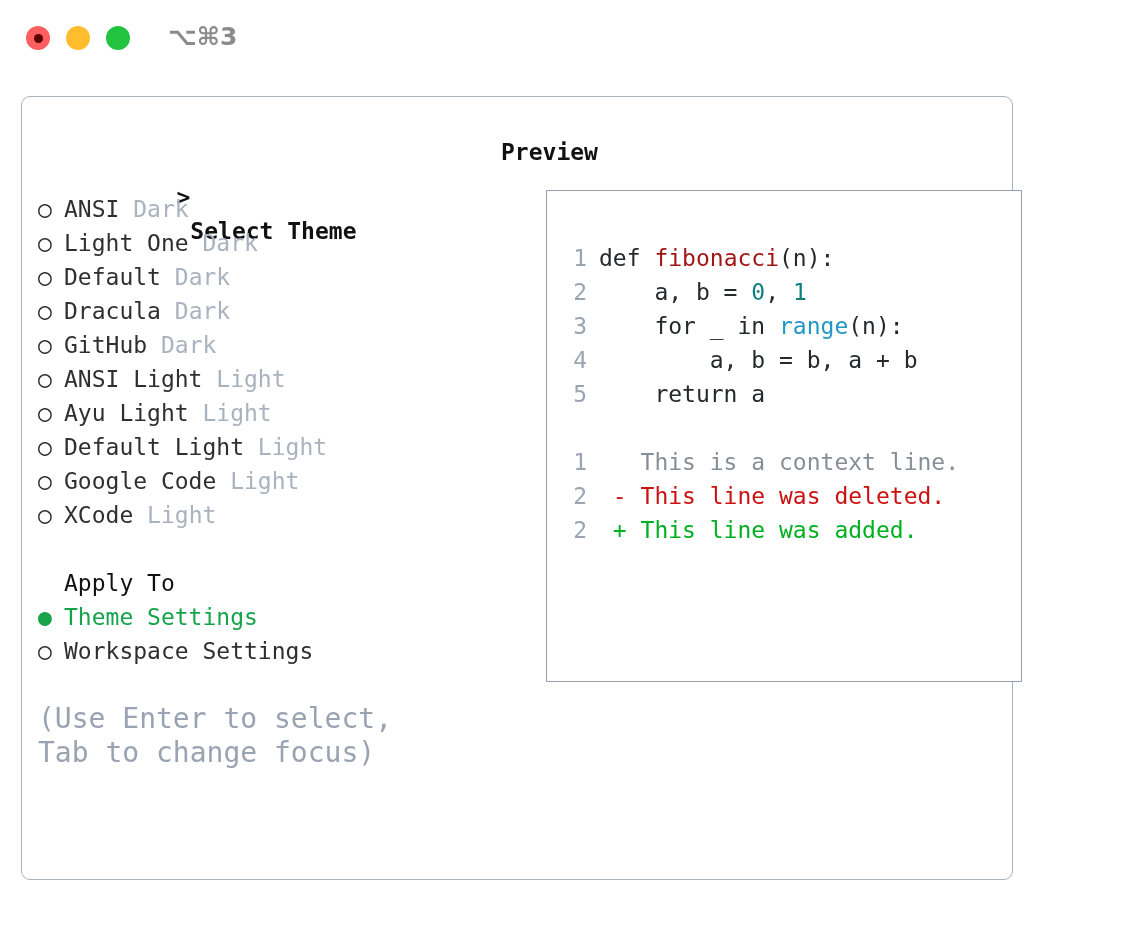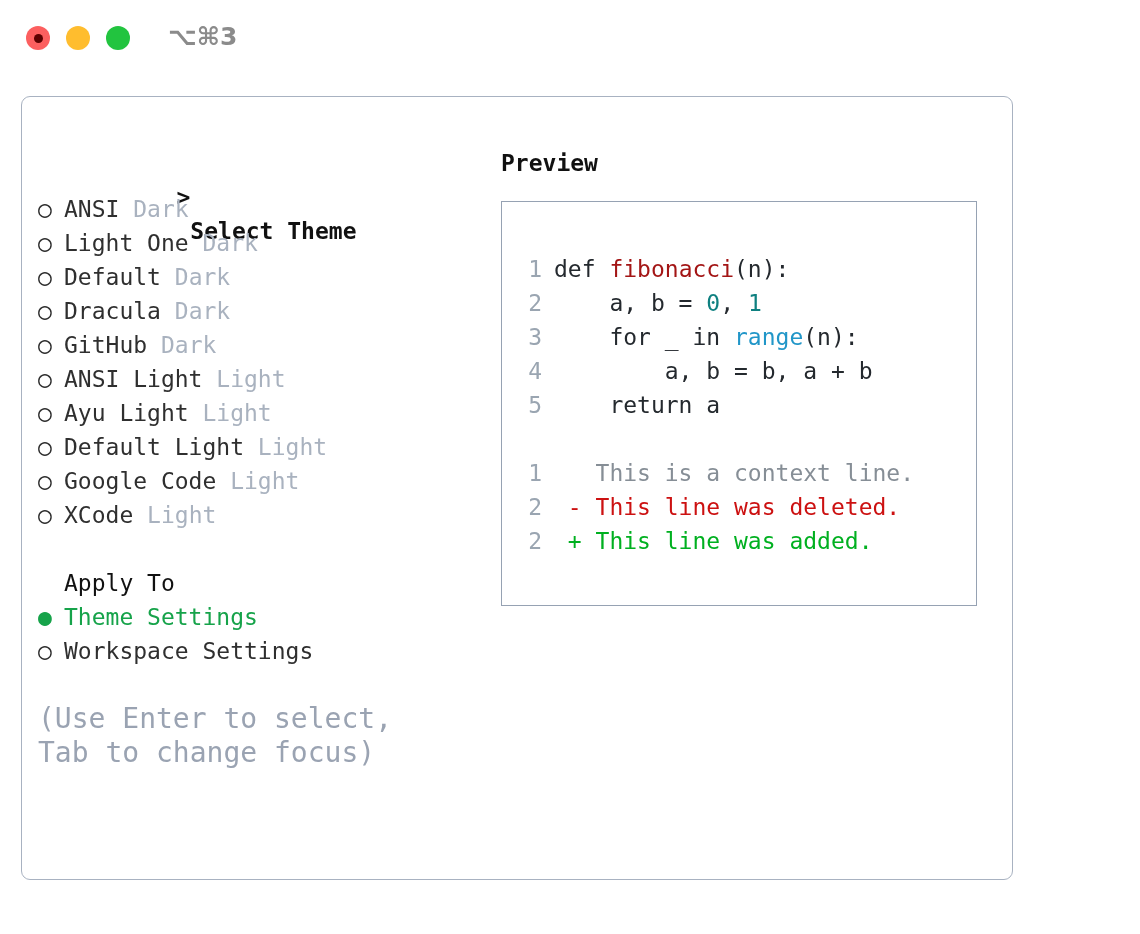--- a/index.html
+++ b/index.html
@@ -130,31 +130,32 @@
     font-size: 28px;
     line-height: 34px;
     color: #9aa3b2;
     width: 400px;
     white-space: pre-wrap;
   }
 
   
   .right-col {
     position: absolute;
-    left: 479px; top: 49px;
+    left: 479px; top: 38px;
     width: 490px;
   }
   .preview-box {
     margin-top: 21px;
     width: 476px;
-    height: 405px;
+    height: 492px;
     border: 1.6px solid #96a2b3;
     box-sizing: border-box;
     background: #ffffff;
     position: relative;
+    margin-left: 45px;
   }
   .code {
     position: absolute;
     left: 14px; top: 50px;
     font-size: 23px;
     line-height: 34px;
     white-space: pre;
   }
   .cline { display: block; height: 34px; white-space: pre; }
   .lnum {

